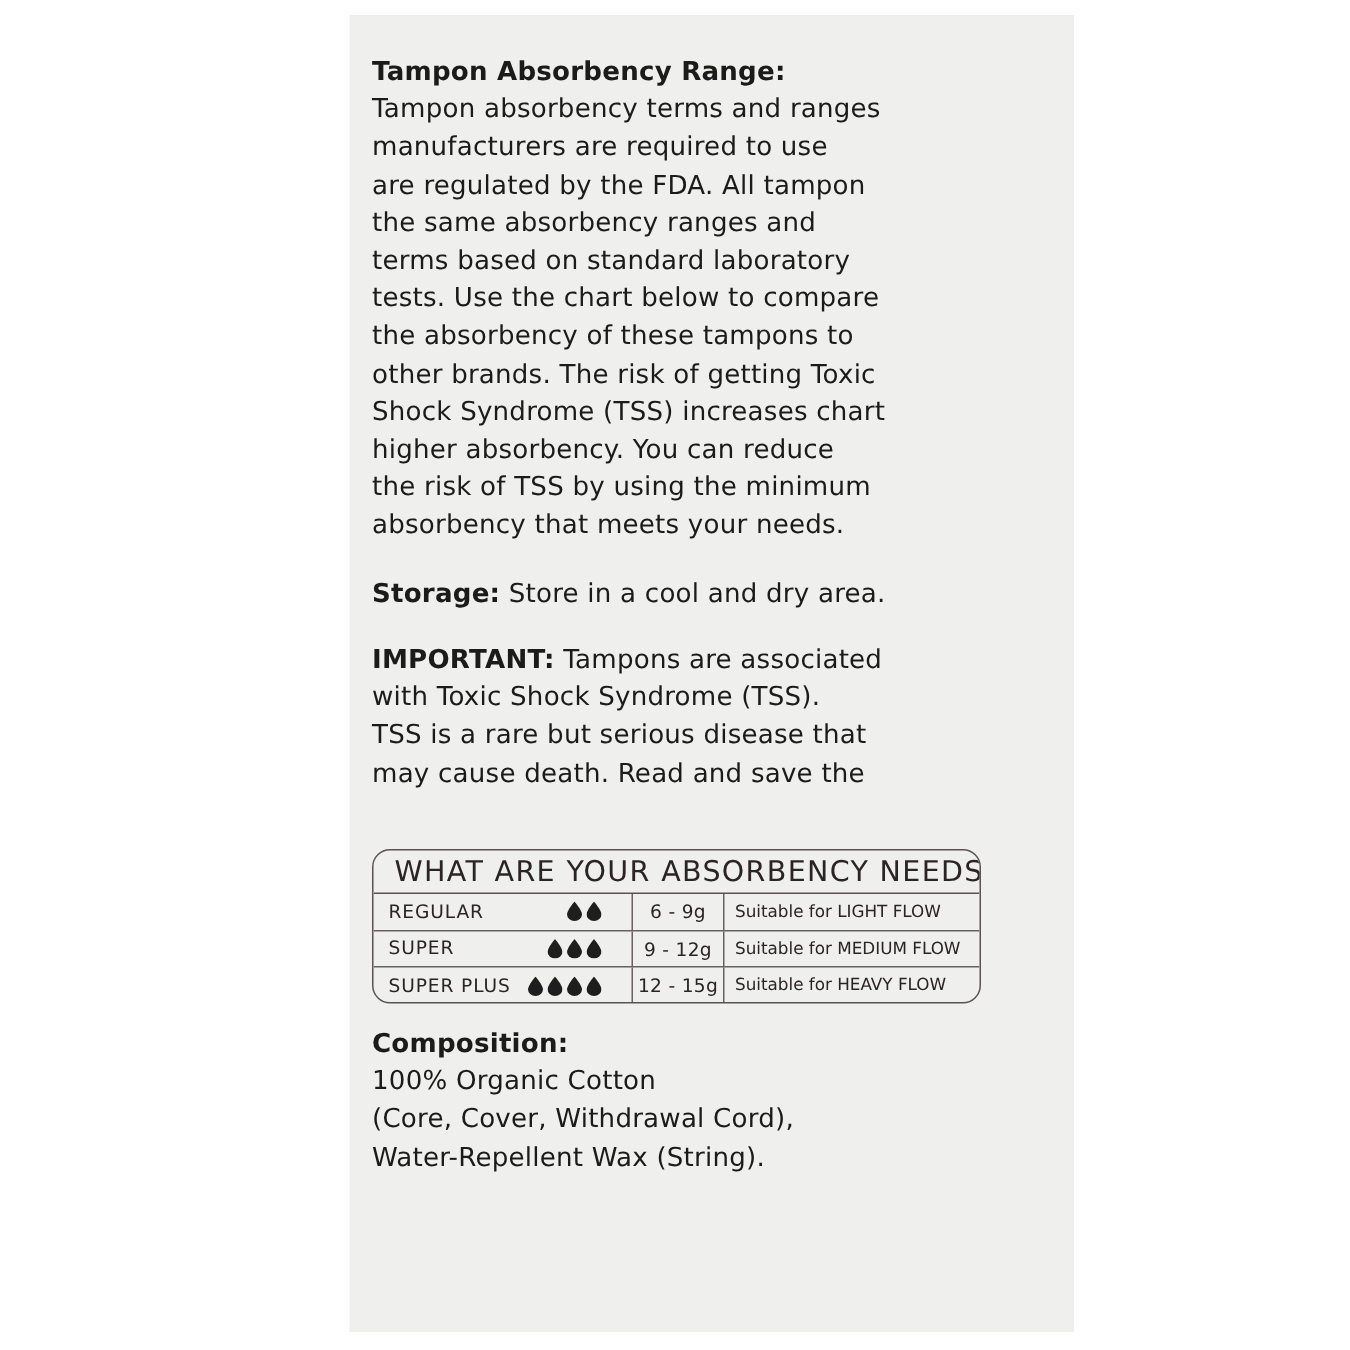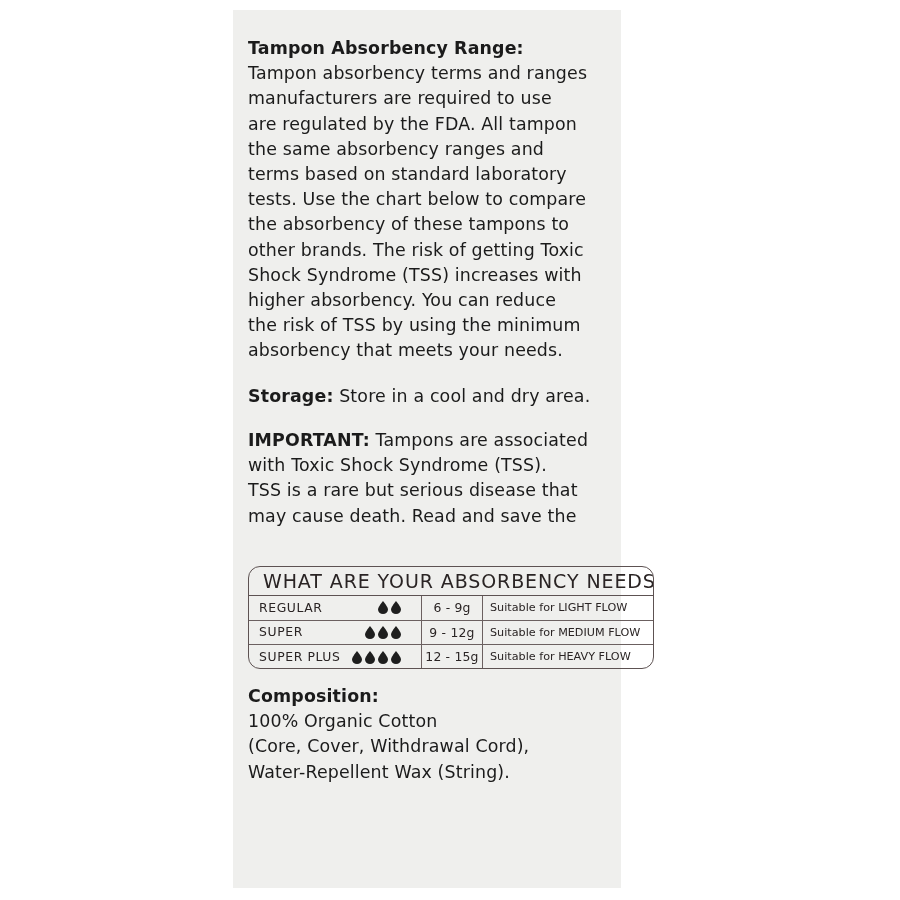--- a/index.html
+++ b/index.html
@@ -7,21 +7,21 @@
       padding: 0;
       width: 900px;
       height: 900px;
       background: #ffffff;
       overflow: hidden;
     }
     .card {
       position: absolute;
       left: 233px;
       top: 10px;
-      width: 388px;
+      width: 483px;
       height: 878px;
       background: #efefed;
       box-sizing: border-box;
     }
     .text-block {
       position: absolute;
       left: 15px;
       width: 415px;
       font-family: "DejaVu Sans", sans-serif;
       color: #1b1b1b;
@@ -118,21 +118,21 @@
   <div class="text-block" id="block-absorbency">
     <span class="heading">Tampon Absorbency Range:</span>
     <span class="line">Tampon absorbency terms and ranges</span>
     <span class="line">manufacturers are required to use</span>
     <span class="line">are regulated by the FDA. All tampon</span>
     <span class="line">the same absorbency ranges and</span>
     <span class="line">terms based on standard laboratory</span>
     <span class="line">tests. Use the chart below to compare</span>
     <span class="line">the absorbency of these tampons to</span>
     <span class="line">other brands. The risk of getting Toxic</span>
-    <span class="line">Shock Syndrome (TSS) increases with</span>
+    <span class="line">Shock Syndrome (TSS) increases chart</span>
     <span class="line">higher absorbency. You can reduce</span>
     <span class="line">the risk of TSS by using the minimum</span>
     <span class="line">absorbency that meets your needs.</span>
   </div>
 
   <div class="text-block" id="block-storage">
     <span class="line">
       <span class="bold-inline">Storage:</span><span> Store in a cool and dry area.</span>
     </span>
   </div>

